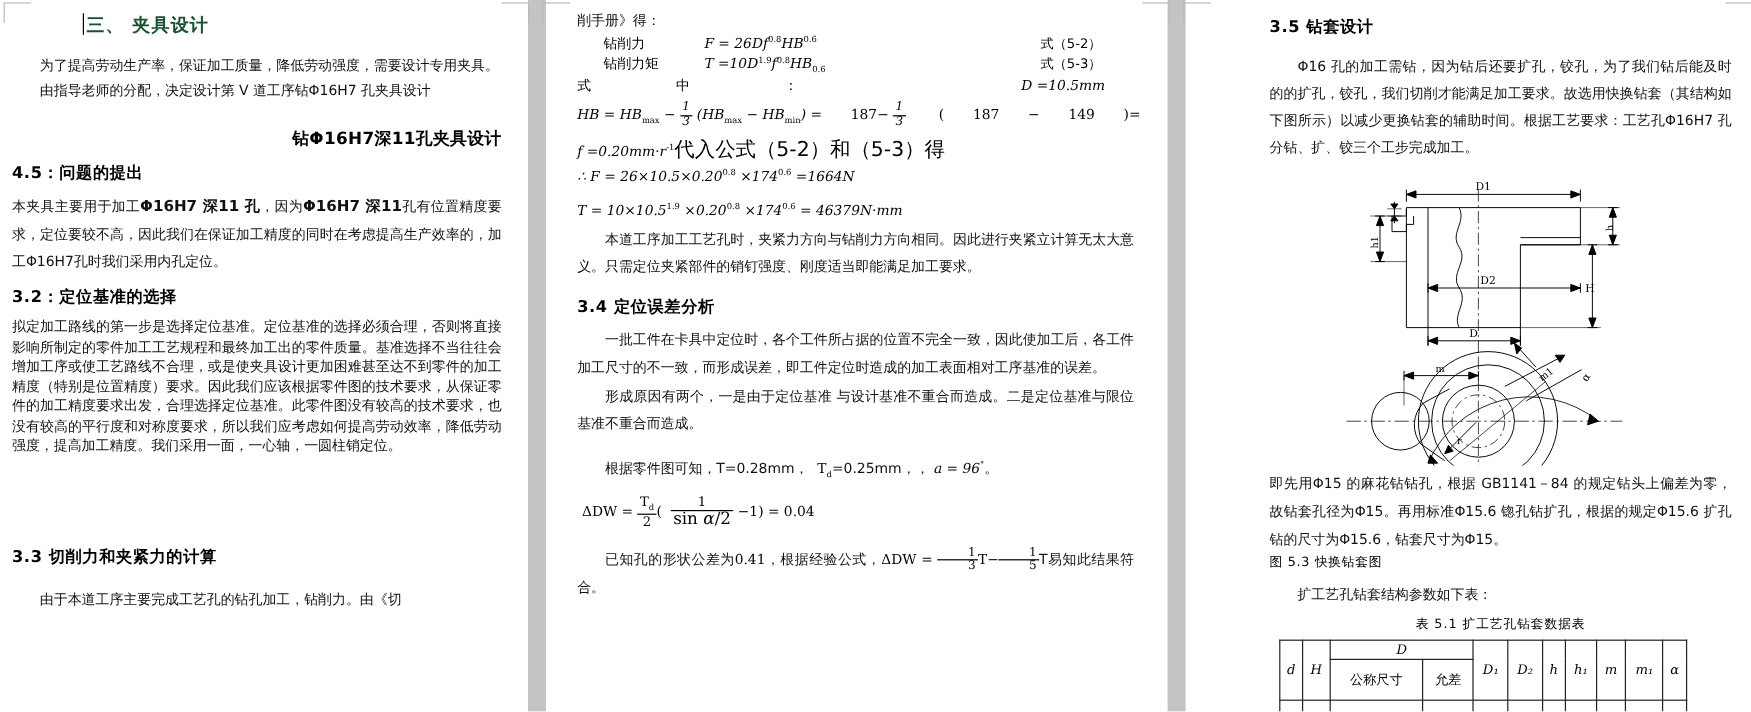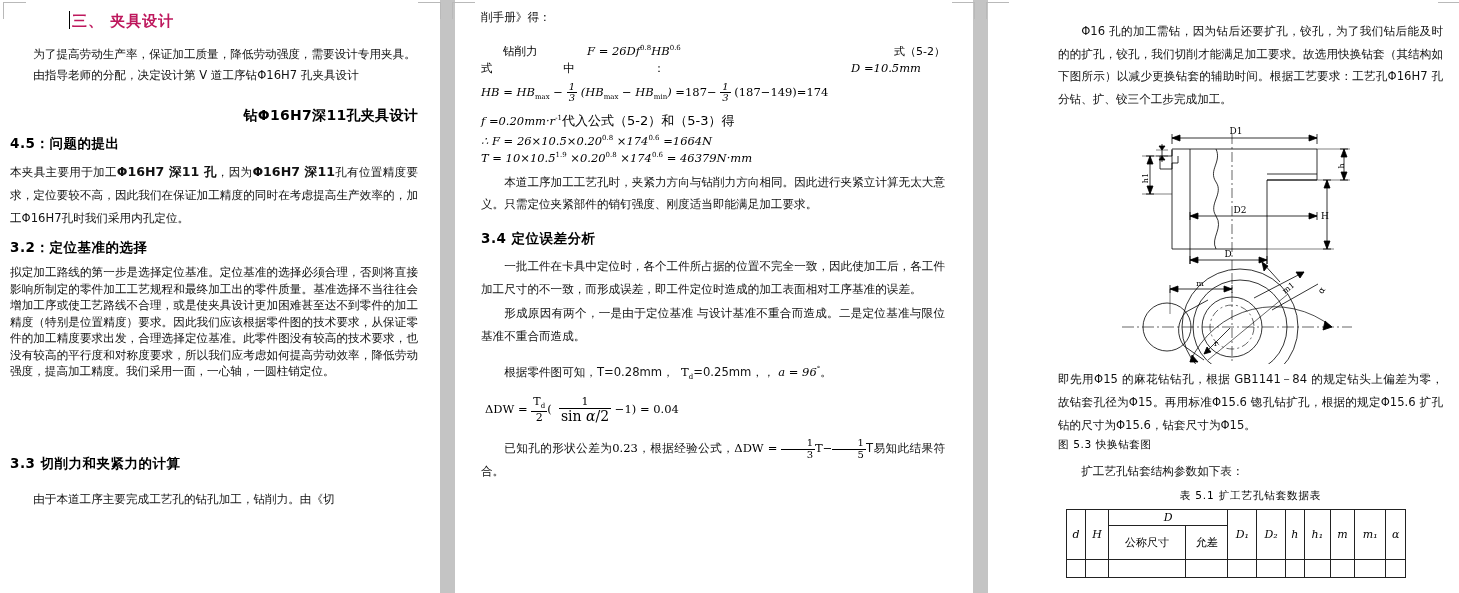--- a/index.html
+++ b/index.html
@@ -30,21 +30,21 @@
   .col1{left:0;width:440px;}
   .col2{left:455px;width:518px;}
   .col3{left:988px;width:471px;}
 
   .pad1{padding:8px 22px 0 10px;}
   .pad2{padding:8px 28px 0 26px;}
   .pad3{padding:8px 16px 0 70px;}
 
   
   .h-major{
-    font-size:15px;font-weight:bold;color:#be185d;
+    font-size:15px;font-weight:bold;color:#14532d;
     letter-spacing:1px;margin:4px 0 14px 62px;
     font-family:"DejaVu Sans","Liberation Sans",sans-serif;
     position:relative;
   }
   .h-major .caret{
     display:inline-block;position:absolute;left:-3px;top:-1px;
     width:1px;height:18px;background:#000;
   }
   .h2{
     font-size:13.5px;font-weight:bold;color:#000;
@@ -63,31 +63,31 @@
   p.tight{line-height:1.42;}
   p.loose{line-height:1.95;}
   .bigb{font-weight:bold;font-size:12.6px;}
 
   
   .math{
     font-family:"DejaVu Serif","Liberation Serif",serif;
     font-style:italic;font-size:11.5px;color:#000;
     white-space:nowrap;
   }
-  .math .up{font-style:normal;}
+  .math .up{font-style:normal;margin-left:24px;}
   .sup{font-size:7px;vertical-align:super;font-style:normal;}
   .sub{font-size:7px;vertical-align:sub;font-style:normal;}
   .frac{display:inline-block;vertical-align:middle;text-align:center;font-size:10px;line-height:1.05;}
   .frac .n{display:block;border-bottom:1px solid #000;padding:0 2px;}
   .frac .d{display:block;padding:0 2px;}
 
   .formula-row{display:flex;align-items:baseline;margin:2px 0 2px 0;font-size:11.5px;}
   .fr-label{width:84px;flex:none;font-size:11.5px;}
   .fr-eq{flex:1;}
-  .fr-tag{width:78px;flex:none;font-size:11px;text-align:right;margin-top:15px;}
+  .fr-tag{width:78px;flex:none;font-size:11px;text-align:left;}
 
   .shizhong{display:flex;font-size:11.5px;margin:1px 0 4px 0;}
   .shizhong .a{width:38px;}
   .shizhong .b2{width:100px;text-align:center;}
   .shizhong .c{width:80px;text-align:center;}
   .shizhong .d2{flex:1;text-align:right;padding-right:24px;}
 
   .ml2{margin-left:22px;}
   .ml3{margin-left:30px;}
   .ml4{margin-left:14px;}
@@ -158,45 +158,50 @@
     <div class="pad2">
 
       <p class="body">削手册》得：</p>
 
       <div class="formula-row ml2">
         <span class="fr-label">钻削力</span>
         <span class="fr-eq math">F&nbsp;=&nbsp;26<span>Df</span><span class="sup">0.8</span><span>HB</span><span class="sup">0.6</span></span>
         <span class="fr-tag">式（5-2）</span>
       </div>
 
+      <div class="formula-row ml2">
+        <span class="fr-label">钻削力矩</span>
+        <span class="fr-eq math">T&nbsp;=10<span>D</span><span class="sup">1.9</span><span>f</span><span class="sup">0.8</span><span>HB</span><span class="sub">0.6</span></span>
+        <span class="fr-tag">式（5-3）</span>
+      </div>
 
       <div class="shizhong">
         <span class="a">式</span>
         <span class="b2">中</span>
         <span class="c">：</span>
         <span class="d2 math">D =10.5mm</span>
       </div>
 
       <div class="math ml3" style="margin:6px 0 6px 0;">
         HB = HB<span class="sub">max</span> −
         <span class="frac"><span class="n">1</span><span class="d">3</span></span>
         (HB<span class="sub">max</span> − HB<span class="sub">min</span>) =<span class="up">187</span>−
         <span class="frac"><span class="n">1</span><span class="d">3</span></span>
         <span class="up">(</span><span class="up">187</span><span class="up">−</span><span class="up">149</span><span class="up">)=</span><span class="up">174</span>
       </div>
 
       <div class="ml3" style="margin:6px 0 4px 0;">
-        <span class="math">f&nbsp;=0.20mm·r<span class="sup">-1</span></span><span class="body" style="display:inline;font-size:13px;margin-top:16px;">代入公式（5-2）和（5-3）得</span>
+        <span class="math">f&nbsp;=0.20mm·r<span class="sup">-1</span></span><span class="body" style="display:inline;font-size:17px;margin-top:16px;">代入公式（5-2）和（5-3）得</span>
       </div>
 
       <div class="math ml4" style="margin:3px 0 3px 0;">
         <span>∴ F = 26×10.5×0.20</span><span class="sup">0.8</span>&nbsp;×174<span class="sup">0.6</span>&nbsp;<span>=1664N</span>
       </div>
 
-      <div class="math ml3" style="margin:3px 0 6px 0;">
+      <div class="math ml3" style="margin:14px 0 6px 0;">
         T = 10×10.5<span class="sup">1.9</span> ×0.20<span class="sup">0.8</span> ×174<span class="sup">0.6</span> <span>= 46379N·mm</span>
       </div>
 
       <p class="body indent loose">本道工序加工工艺孔时，夹紧力方向与钻削力方向相同。因此进行夹紧立计算无太大意义。只需定位夹紧部件的销钉强度、刚度适当即能满足加工要求。</p>
 
       <div class="h2" style="margin-top:14px;">3.4 定位误差分析</div>
 
       <p class="body indent loose">一批工件在卡具中定位时，各个工件所占据的位置不完全一致，因此使加工后，各工件加工尺寸的不一致，而形成误差，即工件定位时造成的加工表面相对工序基准的误差。</p>
       <p class="body indent loose">形成原因有两个，一是由于定位基准 与设计基准不重合而造成。二是定位基准与限位基准不重合而造成。</p>
 
@@ -204,28 +209,29 @@
         <span>根据零件图可知，T=0.28mm，</span>&nbsp;&nbsp;<span class="math up" style="font-style:normal"><span>T</span><span class="sub">d</span></span><span>=0.25mm，，</span>&nbsp;<span class="math"><span>a = 96</span><span class="sup">°</span></span><span>。</span>
       </p>
 
       <div class="math" style="margin:12px 0 10px 4px;font-style:normal;">
         ΔDW&nbsp;=&nbsp;<span class="frac" style="font-size:11px;"><span class="n">T<span class="sub">d</span></span><span class="d">2</span></span>(&nbsp;
         <span class="frac" style="font-size:11px;"><span class="n">1</span><span class="d" style="font-size:14px;">sin&nbsp;<span style="font-style:italic">α</span>/2</span></span>
         −1)&nbsp;<span>= 0.04</span>
       </div>
 
       <p class="body indent loose" style="margin-top:14px;">
-        <span>已知孔的形状公差为</span><span class="math" style="font-style:normal">0.23</span><span>，根据经验公式，</span><span class="math" style="font-style:normal">ΔDW = <span class="frac"><span class="n">1</span><span class="d">3</span></span>T−<span class="frac"><span class="n">1</span><span class="d">5</span></span></span><span>T易知此结果符合。</span>
+        <span>已知孔的形状公差为</span><span class="math" style="font-style:normal">0.41</span><span>，根据经验公式，</span><span class="math" style="font-style:normal">ΔDW = <span class="frac"><span class="n">1</span><span class="d">3</span></span>T−<span class="frac"><span class="n">1</span><span class="d">5</span></span></span><span>T易知此结果符合。</span>
       </p>
     </div>
   </div>
 
   <div class="col col3">
     <div class="pad3">
 
+      <div class="h2 c3" style="margin-top:6px;">3.5 钻套设计</div>
 
       <p class="body indent loose" style="margin-top:12px;">Φ16 孔的加工需钻，因为钻后还要扩孔，铰孔，为了我们钻后能及时的的扩孔，铰孔，我们切削才能满足加工要求。故选用快换钻套（其结构如下图所示）以减少更换钻套的辅助时间。根据工艺要求：工艺孔Φ16H7 孔分钻、扩、铰三个工步完成加工。</p>
 
       <div class="fig-wrap">
         <svg width="300" height="250" viewBox="0 0 300 250" style="position:absolute;left:54px;top:0;">
           <g fill="none" stroke="#000" stroke-width="0.8">
 
             <path d="M60 35 L205 35 L205 66 L155 66 L155 135 L60 135 Z"></path>
 
             <path d="M78 35 L78 135"></path>

